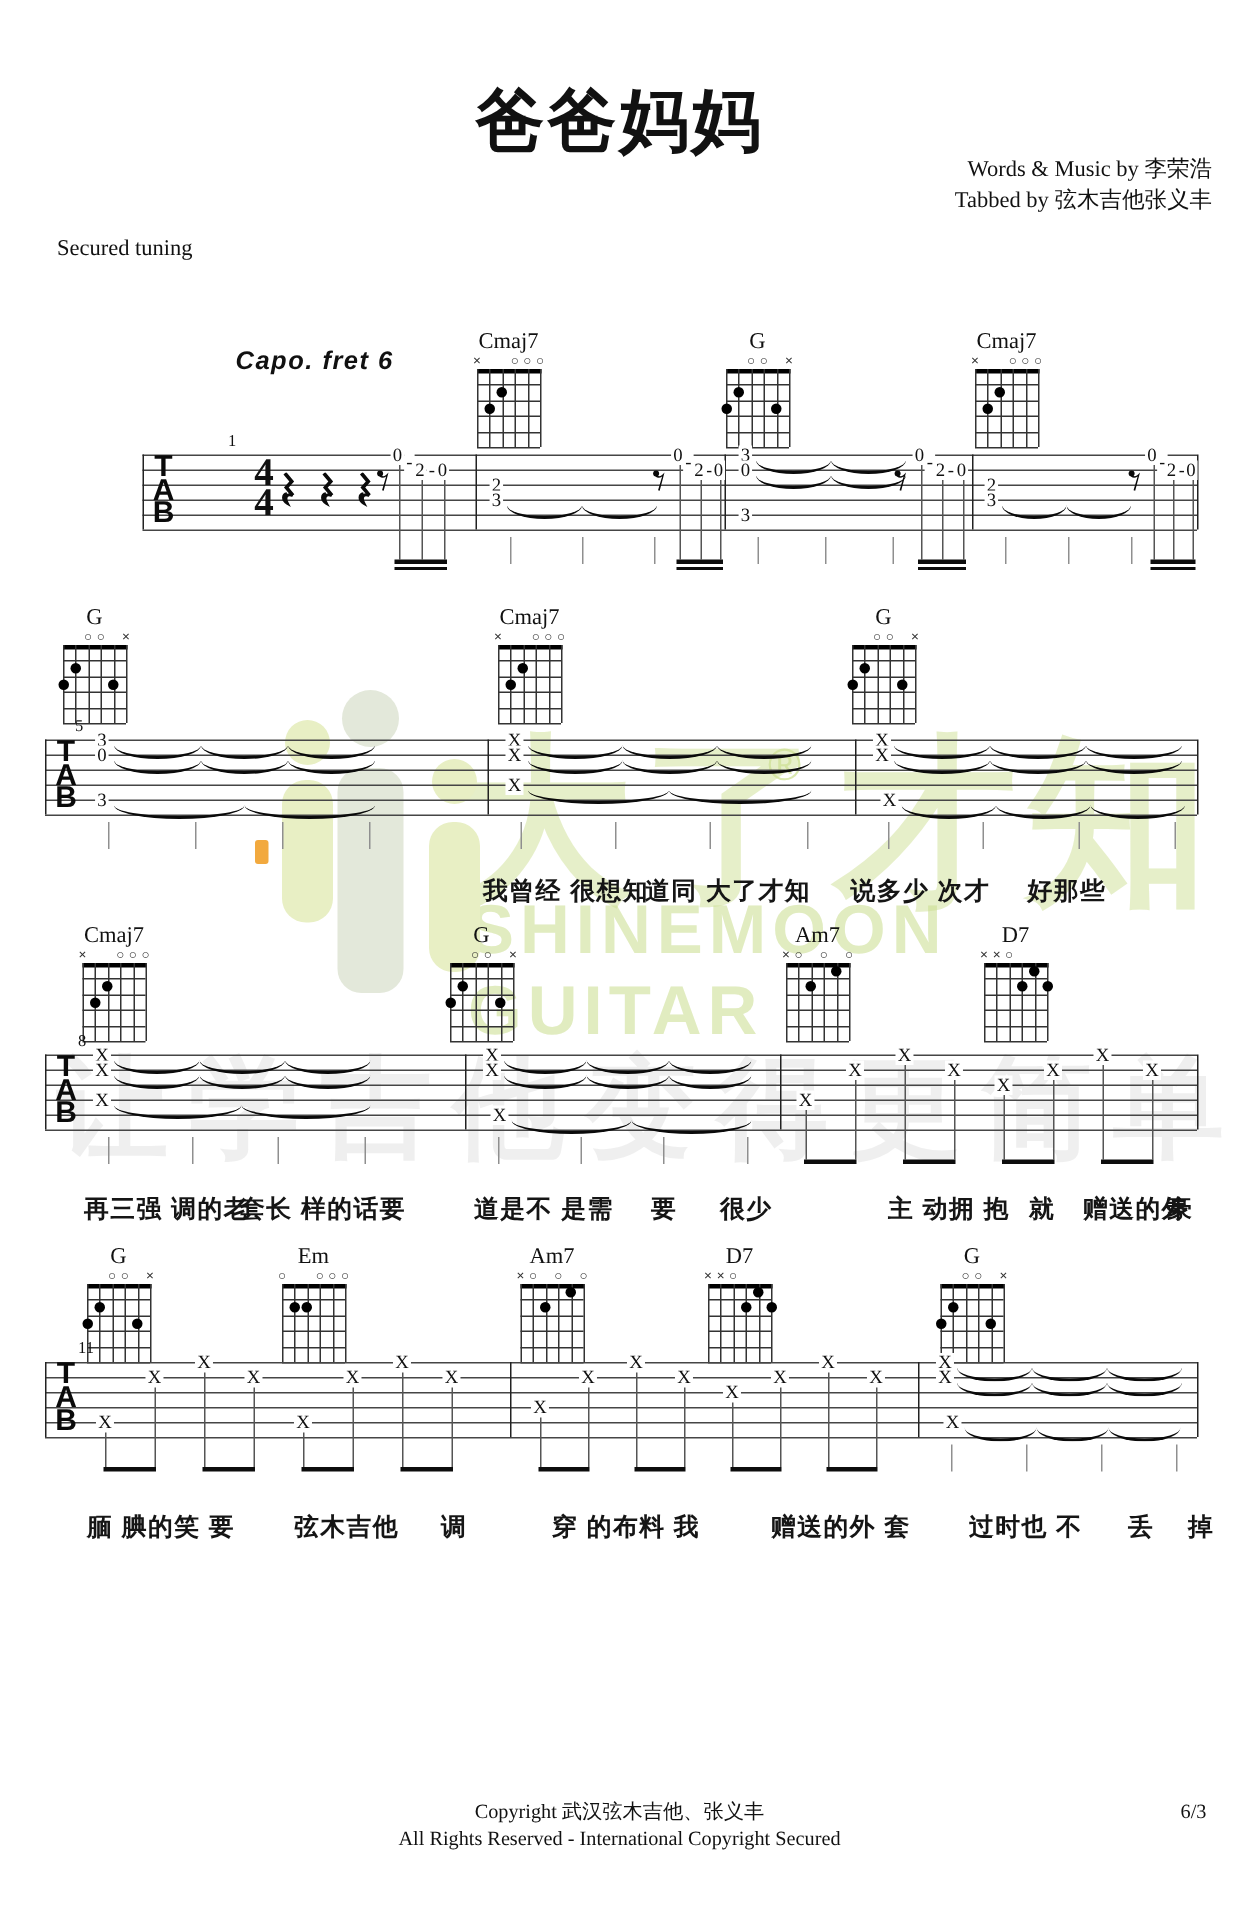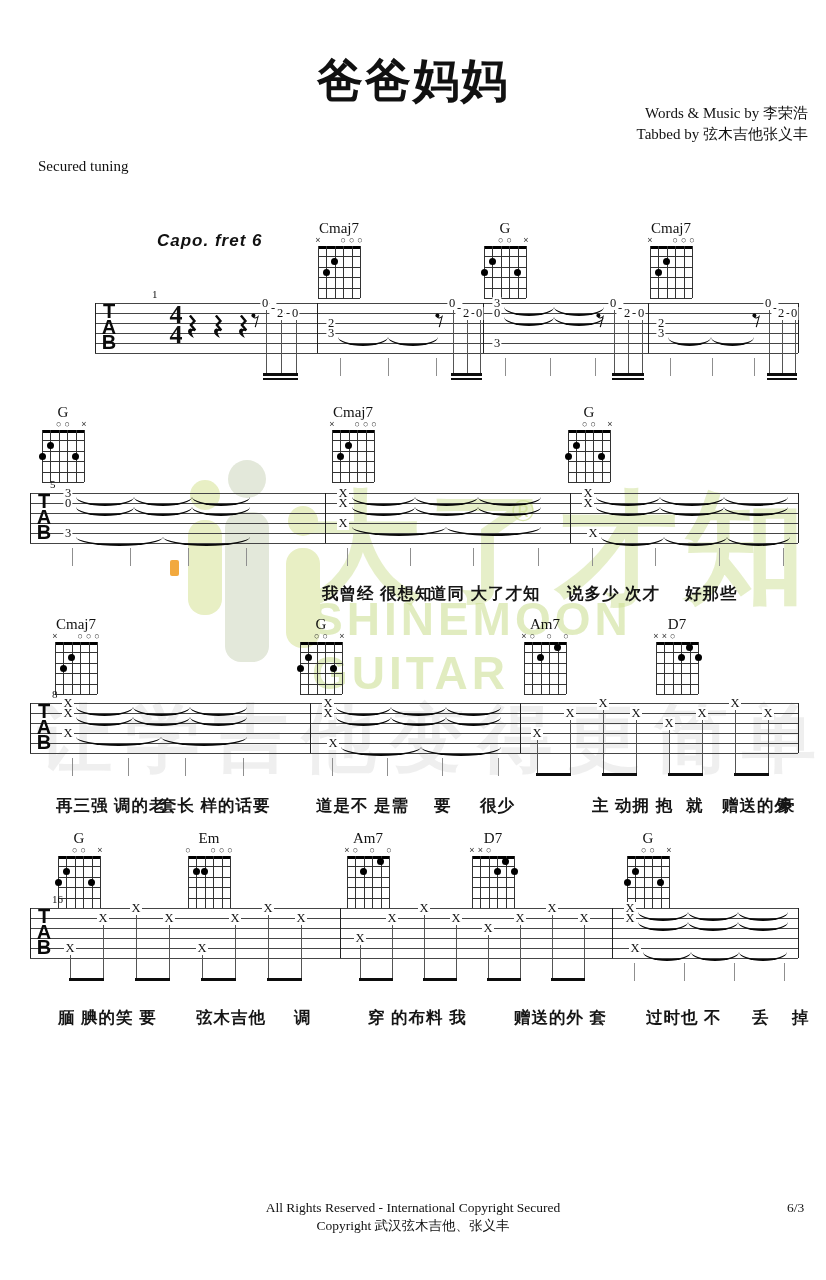--- a/index.html
+++ b/index.html
@@ -666,21 +666,21 @@
         <div class="staffline" style="top: 50px; width: 768px;"></div>
         <div class="barline" style="left: 0px;"></div>
         <div class="barline" style="left: 310px;"></div>
         <div class="barline" style="left: 582px;"></div>
         <div class="barline" style="left: 768px;"></div>
         <div class="clef" style="left: 5px; top: 1px; width: 18px;">
           <div>T</div>
           <div>A</div>
           <div>B</div>
         </div>
-        <div class="mnum" style="left: 22px; top: -15px;">16</div>
+        <div class="mnum" style="left: 22px; top: -15px;">11</div>
         <div class="tok" style="left: 40px; top: 33.5px;">X</div>
         <div class="tok" style="left: 73px; top: 3.5px;">X</div>
         <div class="tok" style="left: 106px; top: -6.5px;">X</div>
         <div class="tok" style="left: 139px; top: 3.5px;">X</div>
         <div class="tok" style="left: 172px; top: 33.5px;">X</div>
         <div class="tok" style="left: 205px; top: 3.5px;">X</div>
         <div class="tok" style="left: 238px; top: -6.5px;">X</div>
         <div class="tok" style="left: 271px; top: 3.5px;">X</div>
         <div class="tok" style="left: 330px; top: 23.5px;">X</div>
         <div class="tok" style="left: 362px; top: 3.5px;">X</div>
@@ -750,17 +750,17 @@
       <div class="lyr" style="left: 196px; top: 1007px;">弦木吉他</div>
       <div class="lyr" style="left: 294px; top: 1007px;">调</div>
       <div class="lyr" style="left: 368px; top: 1007px;">穿 的布料 我</div>
       <div class="lyr" style="left: 514px; top: 1007px;">赠送的外 套</div>
       <div class="lyr" style="left: 646px; top: 1007px;">过时也 不</div>
       <div class="lyr" style="left: 752px; top: 1007px;">丢</div>
       <div class="lyr" style="left: 792px; top: 1007px;">掉</div>
     </div>
 
   <div class="abs" id="footer">
+    <div>Copyright 武汉弦木吉他、张义丰</div>
     <div>All Rights Reserved - International Copyright Secured</div>
-    <div>Copyright 武汉弦木吉他、张义丰</div>
   </div>
   <div class="abs" id="pagenum">6/3</div>
 </div>
 
 </body></html>

